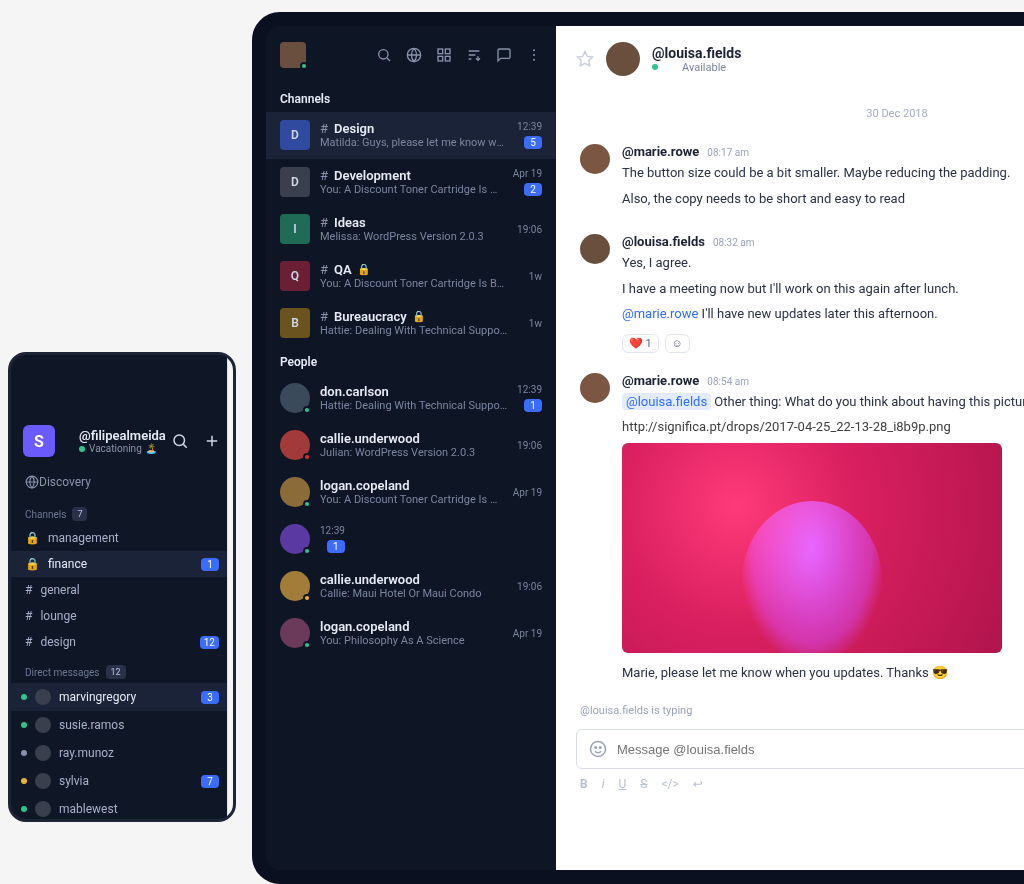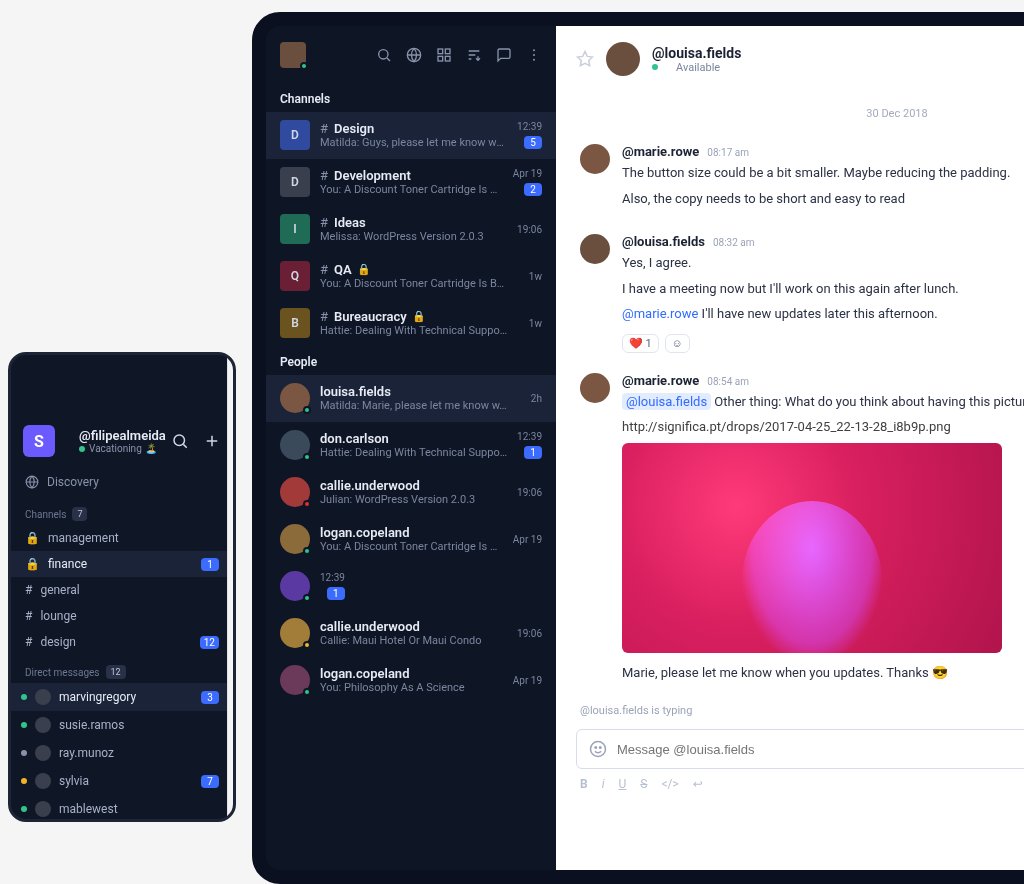--- a/index.html
+++ b/index.html
@@ -22,21 +22,21 @@
     font-size: 12px;
   }
   .phone-statusbar { height: 70px; }
   .phone-header { display: flex; align-items: center; padding: 0 12px 10px 12px; }
   .phone-ws-badge { width: 32px; height: 32px; background: #6b5bff; border-radius: 6px; display: flex; align-items: center; justify-content: center; color: #fff; font-weight: 700; font-size: 16px; }
   .phone-ws-meta { margin-left: 24px; flex: 1; }
   .phone-ws-name { font-weight: 600; color: #e6ebf5; font-size: 13px; }
   .phone-ws-status { font-size: 10px; color: #8893ab; display: flex; align-items: center; gap: 4px; }
   .dot-green { width: 6px; height: 6px; background: #31c48d; border-radius: 50%; display: inline-block; }
   .phone-header-actions { display: flex; gap: 14px; }
-  .phone-discovery { display: flex; align-items: flex-start; gap: 8px; padding: 8px 14px; color: #8893ab; font-size: 12px; }
+  .phone-discovery { display: flex; align-items: flex-start; padding: 8px 14px; color: #8893ab; font-size: 12px; }
   .phone-section-hd { display: flex; align-items: center; gap: 6px; padding: 10px 14px 4px 14px; color: #6c7893; font-size: 10px; }
   .count-pill { background: #283148; color: #b9c3db; border-radius: 4px; padding: 0 5px; font-size: 9px; line-height: 14px; }
   .phone-item { display: flex; align-items: center; gap: 8px; padding: 6px 14px; font-size: 12px; color: #a7b1c9; }
   .phone-item.active { background: #1b2338; color: #e6ebf5; }
   .badge-blue { background: #3c6cff; color: #fff; border-radius: 4px; min-width: 18px; text-align: center; font-size: 10px; padding: 1px 4px; margin-left: auto; }
   .phone-avatar { width: 16px; height: 16px; border-radius: 50%; display: inline-block; }
   .dot-status { width: 6px; height: 6px; border-radius: 50%; display: inline-block; margin-left: -4px; }
   .phone-behind { position: absolute; right: -20px; top: 0; bottom: 0; width: 26px; background: #f4f4f4; border-left: 1px solid #e2e2e2; }
 
   
@@ -71,21 +71,21 @@
   .row-meta { display: flex; flex-direction: column; align-items: flex-end; gap: 4px; }
   .row-time { font-size: 10px; color: #7a859f; white-space: nowrap; }
   .pav { width: 30px; height: 30px; border-radius: 50%; position: relative; background-size: cover; }
   .pav .presence { position: absolute; right: -1px; bottom: -1px; width: 8px; height: 8px; border: 2px solid #0e1524; border-radius: 50%; }
   
   .content { flex: 1; background: #fff; display: flex; flex-direction: column; }
   .conv-header { display: flex; align-items: center; gap: 12px; padding: 16px 20px; border-bottom: 1px solid transparent; }
   .conv-header .star { color: #c8cedb; }
   .conv-header .av { width: 34px; height: 34px; border-radius: 50%; background: #6a4f3f; }
   .conv-name { font-weight: 700; font-size: 14px; color: #1b2233; }
-  .conv-status { font-size: 11px; color: #7a859f; display: flex; align-items: center; gap: 18px; }
+  .conv-status { font-size: 11px; color: #7a859f; display: flex; align-items: center; gap: 24px; }
   .divider { text-align: center; font-size: 11px; color: #a2aabd; padding: 14px 0; position: relative; }
   .msg { display: flex; gap: 12px; padding: 10px 24px; }
   .msg .mav { width: 30px; height: 30px; border-radius: 50%; flex: 0 0 30px; }
   .msg-body { flex: 1; font-size: 13px; color: #2b3245; }
   .msg-body p { margin-bottom: 6px; line-height: 1.5; }
   .msg-head { display: flex; align-items: baseline; gap: 8px; margin-bottom: 4px; }
   .msg-head .author { font-weight: 700; color: #1b2233; }
   .msg-head .ts { font-size: 10px; color: #9aa3b8; }
   .mention { color: #2f6cff; }
   .mention-hl { background: #e3ecff; color: #2f6cff; padding: 1px 4px; border-radius: 4px; }
@@ -336,33 +336,20 @@
       <div class="row-sub">Hattie: Dealing With Technical Suppo…</div>
     </div>
     <div class="row-meta">
       <span class="row-time">1w</span>
 
     </div>
           </div>
         </div>
       <div class="section-label">People</div>
       <div id="people-list">
-          <div class="row sel">
-    <div class="pav" style="background:#7a5643">
-      <span class="presence" style="background:#31c48d"></span>
-    </div>
-    <div class="row-main">
-      <div class="row-title">louisa.fields</div>
-      <div class="row-sub">Matilda: Marie, please let me know w…</div>
-    </div>
-    <div class="row-meta">
-      <span class="row-time">2h</span>
-
-    </div>
-          </div>
           <div class="row">
     <div class="pav" style="background:#3a4a5a">
       <span class="presence" style="background:#31c48d"></span>
     </div>
     <div class="row-main">
       <div class="row-title">don.carlson</div>
       <div class="row-sub">Hattie: Dealing With Technical Support</div>
     </div>
     <div class="row-meta">
       <span class="row-time">12:39</span>

